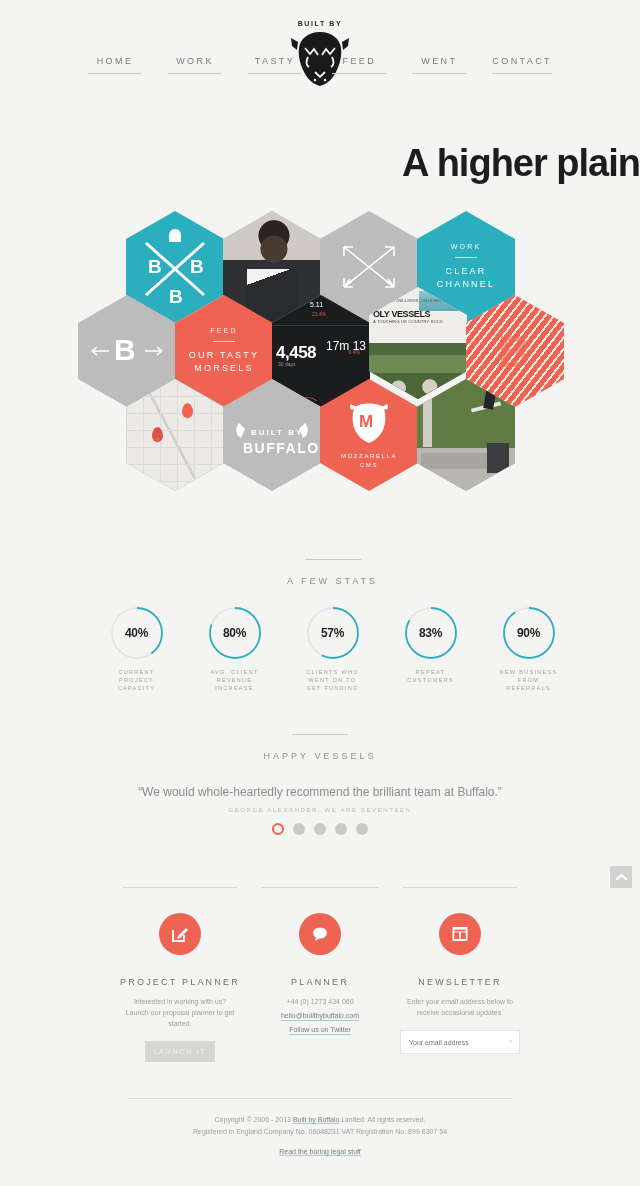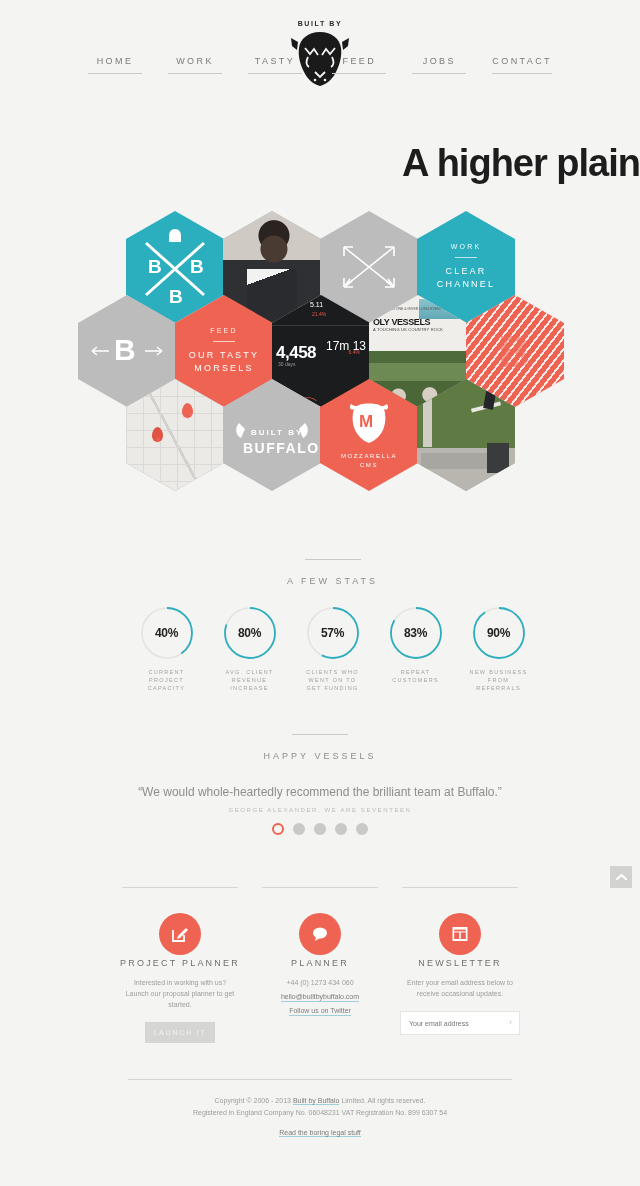--- a/index.html
+++ b/index.html
@@ -140,21 +140,21 @@
     background:
       repeating-linear-gradient(-52deg, rgba(255,255,255,.85) 0 2px, transparent 2px 7px),
       #EE6352;
   }
 
   
   .sec-rule{width:56px;height:1px;background:#c9c9c7;margin:0 auto;}
   .sec-title{
     text-align:center;font-size:9px;letter-spacing:3px;color:#8d8d8d;margin:16px 0 0 0;
   }
-  .stats{display:flex;justify-content:center;gap:21px;margin-top:20px;}
+  .stats{display:flex;justify-content:center;gap:36px;margin-top:20px;}
   .stat{width:62px;text-align:center;}
   .dial{position:relative;width:54px;height:54px;margin:0 auto;}
   .dial svg{display:block;transform:rotate(-90deg);}
   .dial .pct{
     position:absolute;left:0;right:0;top:50%;transform:translateY(-50%);
     font-size:12px;font-weight:bold;color:#222;letter-spacing:-.3px;
   }
   .stat-cap{font-size:5.5px;letter-spacing:1.3px;color:#a4a4a4;line-height:8px;margin-top:8px;}
 
   
@@ -166,21 +166,21 @@
   .dot.active{background:transparent;border:2px solid #EE6352;box-sizing:border-box;}
 
   
   .cols{display:flex;justify-content:center;gap:0;margin-top:52px;padding:0 110px;}
   .col{flex:1;text-align:center;position:relative;padding-top:20px;}
   .col:before{content:"";position:absolute;top:0;left:12px;right:12px;height:1px;background:#d6d6d3;}
   .cbadge{
     width:42px;height:42px;border-radius:50%;background:#EE6352;margin:6px auto 0;
     display:flex;align-items:center;justify-content:center;
   }
-  .col-title{font-size:9px;letter-spacing:2.2px;color:#6f6f6f;margin-top:3px;}
+  .col-title{font-size:9px;letter-spacing:2.2px;color:#6f6f6f;margin-top:22px;}
   .col-text{font-size:7px;color:#9d9d9d;line-height:11px;margin-top:9px;padding:0 12px;}
   .col-link{display:block;font-size:7px;color:#7c7c7c;text-decoration:none;
     border-bottom:1px solid #9fd0d8;width:max-content;margin:5px auto 0;padding-bottom:1px;}
   .launch-btn{
     display:block;margin:12px auto 0;width:70px;padding:7px 0;background:#d5d5d3;
     border:none;font-size:7px;letter-spacing:1.8px;color:#f1f1ef;cursor:pointer;
     font-family:inherit;
   }
   .email-wrap{
     position:relative;margin:12px auto 0;width:118px;height:22px;background:#fff;
@@ -236,21 +236,21 @@
     </div>
 
     <div class="nav">
       <div class="nav-left">
         <a class="nav-link" href="#">HOME</a>
         <a class="nav-link" href="#">WORK</a>
         <a class="nav-link" href="#">TASTY</a>
       </div>
       <div class="nav-right">
         <a class="nav-link" href="#">FEED</a>
-        <a class="nav-link" href="#">JOBS</a>
+        <a class="nav-link" href="#">WENT</a>
         <a class="nav-link" href="#">CONTACT</a>
       </div>
     </div>
   </div>
 
   <h1 class="hero-title">A higher plain</h1>
 
   <div class="hexwrap">
 
     <div class="hex teal" style="left:126px;top:0;">
@@ -314,21 +314,21 @@
       <div class="ph-dash">
         <div class="t1">5.11</div>
         <div class="t2">21.4%</div>
         <div class="big">4,458</div>
         <div class="sub">30 days</div>
         <div class="r1">17m 13</div>
         <div class="r2">6.4%</div>
       </div>
     </div>
 
-    <div class="hex photo" style="left:369px;top:84px;">
+    <div class="hex photo" style="left:369px;top:76px;">
       <div class="ph-poster">
         <div class="ptop"></div>
         <div class="pk">JAMES, OLSTONE &amp; RIVER LONG EVENT LISTINGS</div>
         <div class="pt">OLY VESSELS</div>
         <div class="ps">A TOUCHING UK COUNTRY ROCK</div>
         <div class="pbot"></div>
       </div>
     </div>
 
     <div class="hex stripe" style="left:466px;top:84px;">

